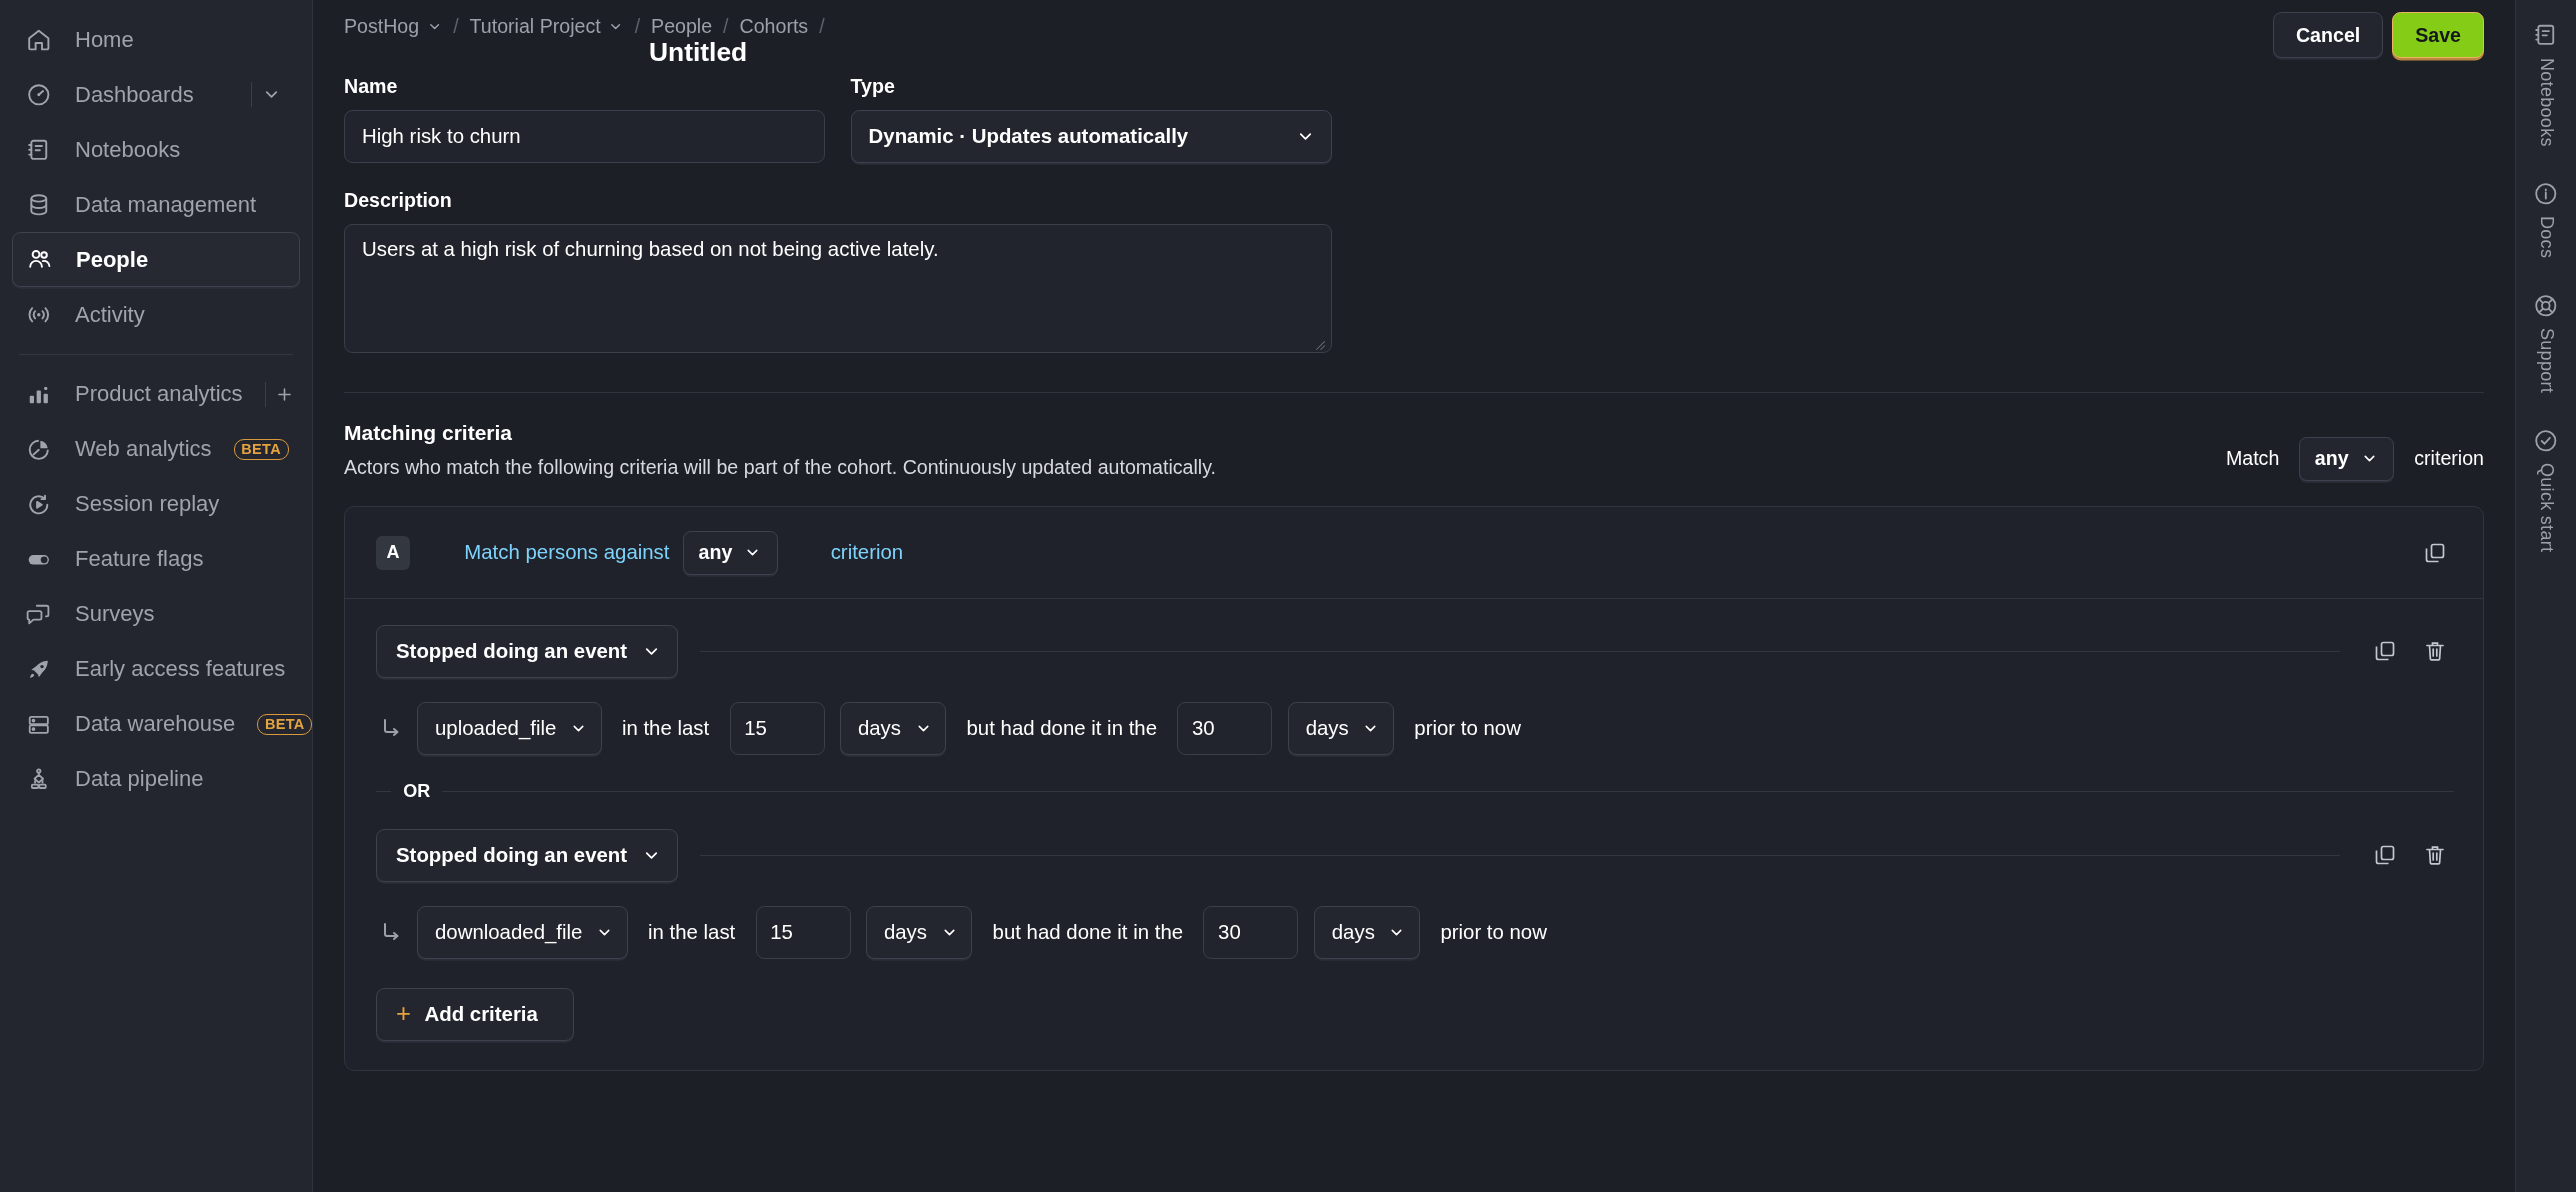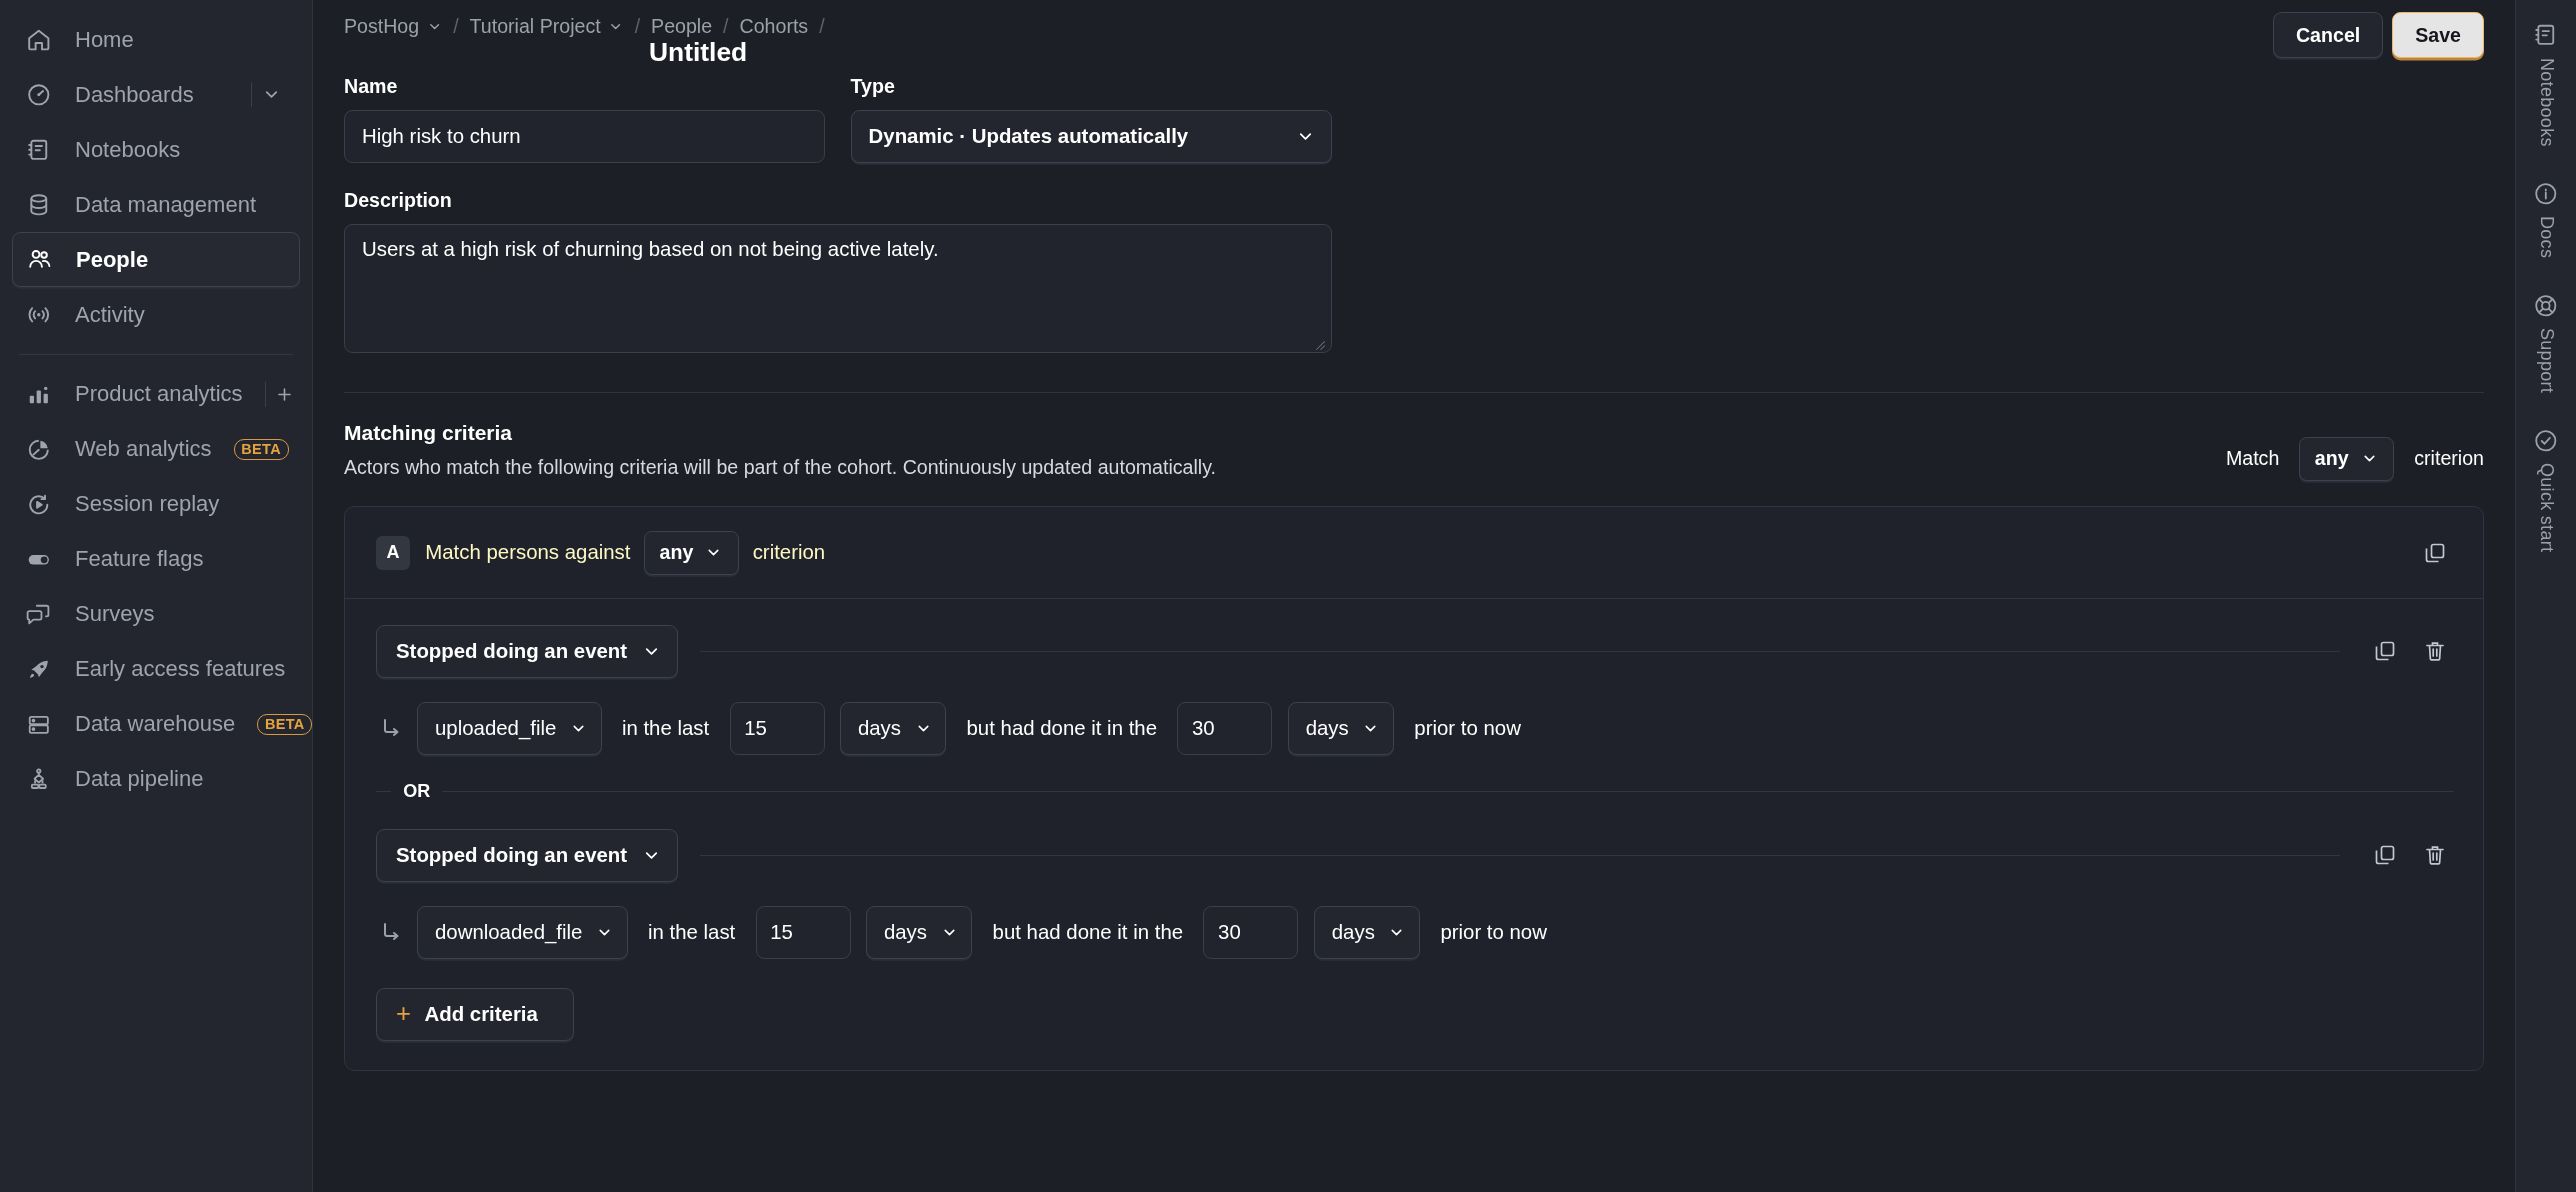--- a/index.html
+++ b/index.html
@@ -99,21 +99,21 @@
   .btn {
     height: 46px; border-radius: 8.5px; font-size: 19.6px; font-weight: 600;
     display: flex; align-items: center; justify-content: center;
     padding: 0 22px; cursor: pointer; white-space: nowrap;
   }
   .btn-cancel {
     background: #23262e; color: #fff; border: 0.9px solid #3d424e;
     box-shadow: 0 1.7px 0 #2b2f39;
   }
   .btn-save {
-    background: #e5e5e5; color: #15171c; border: 0.9px solid #eeb464;
+    background: #84cc16; color: #15171c; border: 0.9px solid #eeb464;
     box-shadow: 0 2.6px 0 #b9873f;
   }
   .page-title {
     position: absolute; left: 336px; top: 37px;
     font-size: 26.4px; font-weight: 700; color: #fff;
   }
 
   .content {
     flex: 1 1 auto; overflow: hidden;
     padding: 0 31px;
@@ -202,21 +202,21 @@
     padding: 0 29px 0 31px;
     border-bottom: 0.9px solid #31353f;
   }
   .letter-chip {
     width: 34px; height: 34px; border-radius: 6px;
     background: #33373f; color: #fff;
     font-size: 18px; font-weight: 600;
     display: flex; align-items: center; justify-content: center;
     margin-right: 15.3px;
   }
-  .crit-header .txt { font-size: 20.4px; color: #fef9c3; }
+  .crit-header .txt { font-size: 20.4px; color: #7dd3fc; margin-left: 39px; }
   .crit-header .mini-select { margin: 0 13.6px; }
   .hdr-icons { margin-left: auto; display: flex; gap: 6.8px; }
   .icon-btn {
     width: 39px; height: 39px; border-radius: 6.8px;
     display: flex; align-items: center; justify-content: center; cursor: pointer;
   }
   .icon-btn svg { width: 24px; height: 24px; }
 
   .crit-body { padding: 25.6px 29px 29px 31px; }
 

